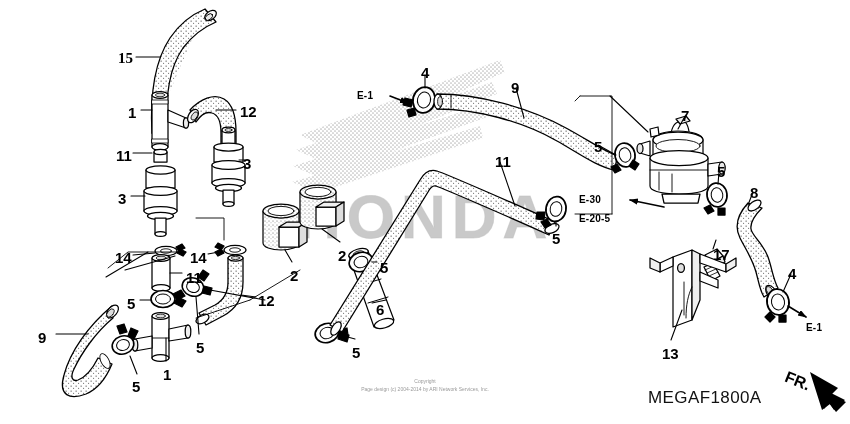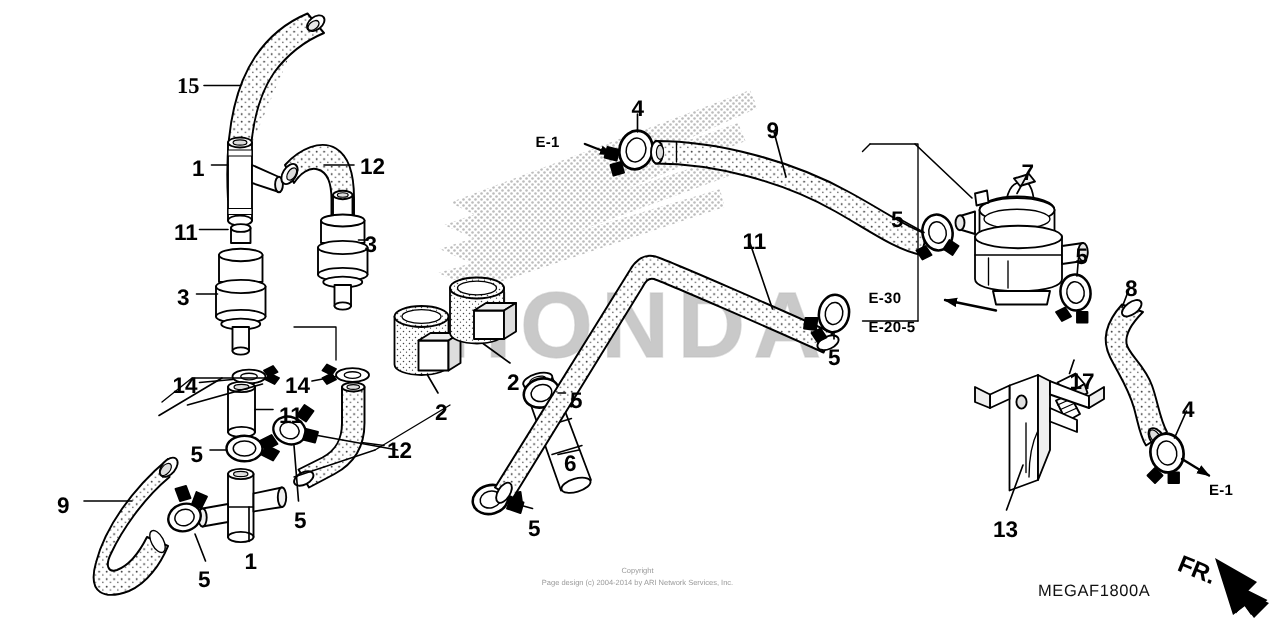--- a/index.html
+++ b/index.html
@@ -5,22 +5,22 @@
 <style>
   html,body{margin:0;padding:0;background:#ffffff;}
   body{width:850px;height:424px;overflow:hidden;
        font-family:"Liberation Sans","DejaVu Sans",sans-serif;color:#000;}
   #stage{position:relative;width:850px;height:424px;background:#fff;}
   #art{position:absolute;left:0;top:0;width:850px;height:424px;}
   .lbl{position:absolute;font-weight:bold;font-size:15px;line-height:1;
        color:#000;white-space:nowrap;}
   .ref{position:absolute;font-weight:bold;font-size:10px;line-height:1.05;
        color:#000;white-space:nowrap;letter-spacing:.2px;}
-  .pn{position:absolute;font-size:11px;letter-spacing:.4px;color:#111;
-      white-space:nowrap;font-family:"Liberation Sans",sans-serif;margin-left:44px;}
+  .pn{position:absolute;font-size:17px;letter-spacing:.4px;color:#111;
+      white-space:nowrap;font-family:"Liberation Sans",sans-serif;}
   .cpy{position:absolute;font-size:5px;color:#9a9a9a;white-space:nowrap;
        text-align:center;line-height:1.5;font-family:"Liberation Sans",sans-serif;}
   .frtxt{position:absolute;font-weight:bold;font-size:16px;color:#000;
          transform:rotate(22deg);transform-origin:left top;white-space:nowrap;}
 </style>
 </head>
 <body>
 
 <div id="stage">
 

